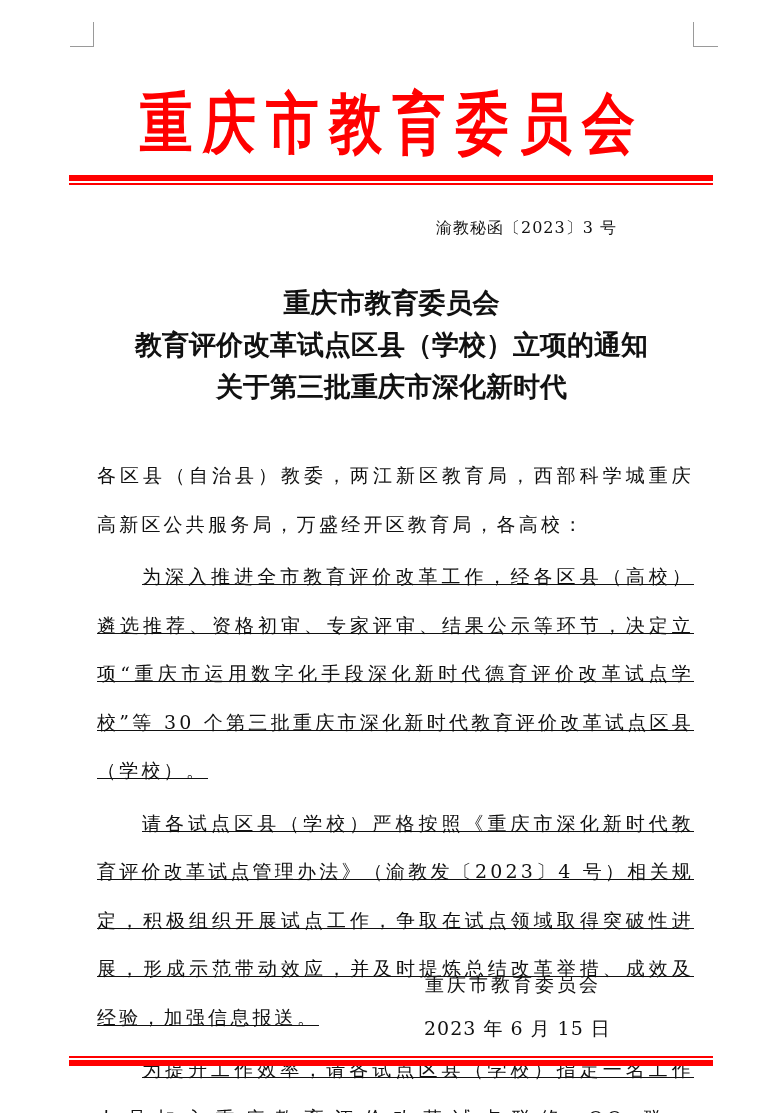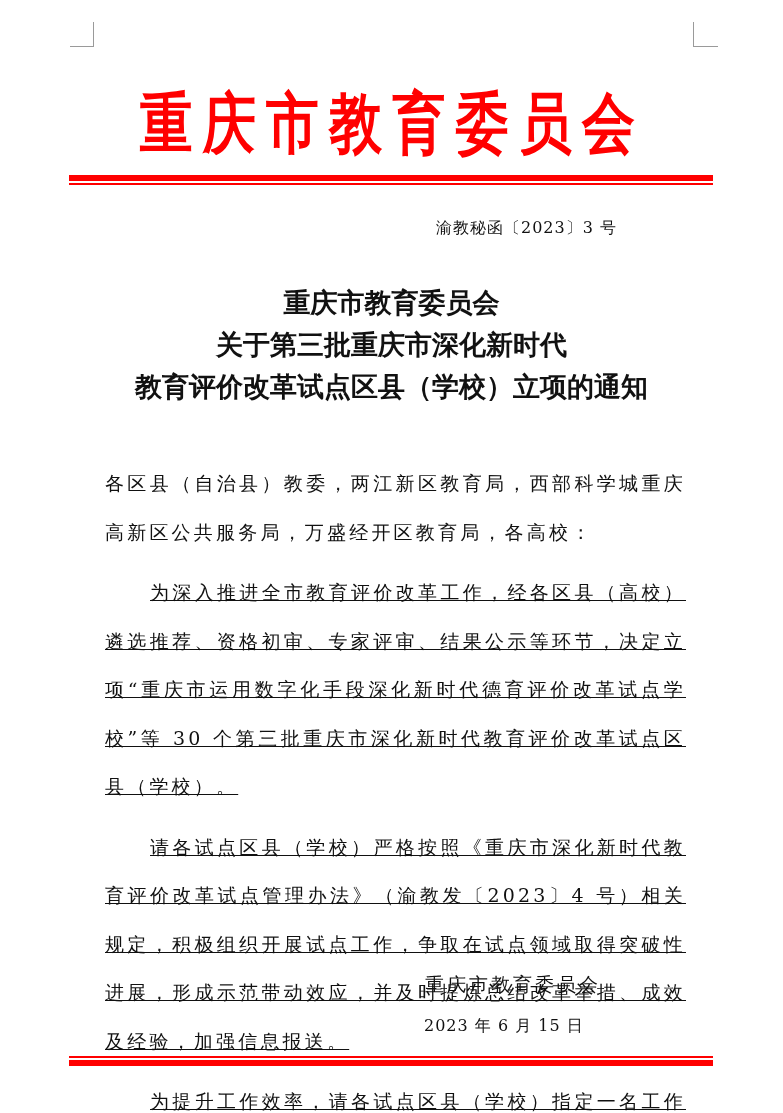--- a/index.html
+++ b/index.html
@@ -19,45 +19,45 @@
   .rule-bot { position: absolute; left: 69px; top: 1056px; width: 644px; }
   .rule-bot .thin { height: 2px; background: #ff0000; }
   .rule-bot .gap { height: 2px; }
   .rule-bot .thick { height: 6px; background: #ff0000; }
   .docnum { position: absolute; left: 436px; top: 218px; font-size: 16px; letter-spacing: 1px; white-space: nowrap; }
   .title { position: absolute; left: 60px; top: 282px; width: 663px; text-align: center;
            font-size: 27px; font-weight: bold; line-height: 42px; }
   .title div { white-space: nowrap; }
   .body { position: absolute; left: 93px; top: 447px; width: 605px; font-size: 19px; line-height: 48.5px;
           letter-spacing: 3.2px; text-align: justify; }
-  .body p { margin: 12px; }
+  .body p { margin: 4px; }
   .body .indent { text-indent: 45px; text-decoration: underline; }
   .sign { position: absolute; left: 425px; top: 972px; font-size: 19px; letter-spacing: 3px; white-space: nowrap; }
-  .date { position: absolute; left: 424px; top: 1016px; font-size: 16px; white-space: nowrap; letter-spacing: 1px; }
+  .date { position: absolute; left: 424px; top: 1016px; font-size: 19px; white-space: nowrap; letter-spacing: 1px; }
 </style>
 </head>
 <body>
 
 <div class="corner tl"></div>
 <div class="corner tr"></div>
 
 <div class="masthead">重庆市教育委员会</div>
 
 <div class="rule-top">
   <div class="thick"></div>
     <div class="gap"></div>
     <div class="thin"></div>
 </div>
 
 <div class="docnum">渝教秘函〔2023〕3 号</div>
 
 <div class="title">
   <div>重庆市教育委员会</div>
+  <div>教育评价改革试点区县（学校）立项的通知</div>
   <div>关于第三批重庆市深化新时代</div>
-  <div>教育评价改革试点区县（学校）立项的通知</div>
 </div>
 
 <div class="body">
   <p>各区县（自治县）教委，两江新区教育局，西部科学城重庆高新区公共服务局，万盛经开区教育局，各高校：</p>
   <p class="indent">为深入推进全市教育评价改革工作，经各区县（高校）遴选推荐、资格初审、专家评审、结果公示等环节，决定立项“重庆市运用数字化手段深化新时代德育评价改革试点学校”等 30 个第三批重庆市深化新时代教育评价改革试点区县（学校）。</p>
   <p class="indent">请各试点区县（学校）严格按照《重庆市深化新时代教育评价改革试点管理办法》（渝教发〔2023〕4 号）相关规定，积极组织开展试点工作，争取在试点领域取得突破性进展，形成示范带动效应，并及时提炼总结改革举措、成效及经验，加强信息报送。</p>
   <p class="indent">为提升工作效率，请各试点区县（学校）指定一名工作人员加入重庆教育评价改革试点联络 QQ 群：930276238。</p>
 </div>
 
 <div class="sign">重庆市教育委员会</div>

